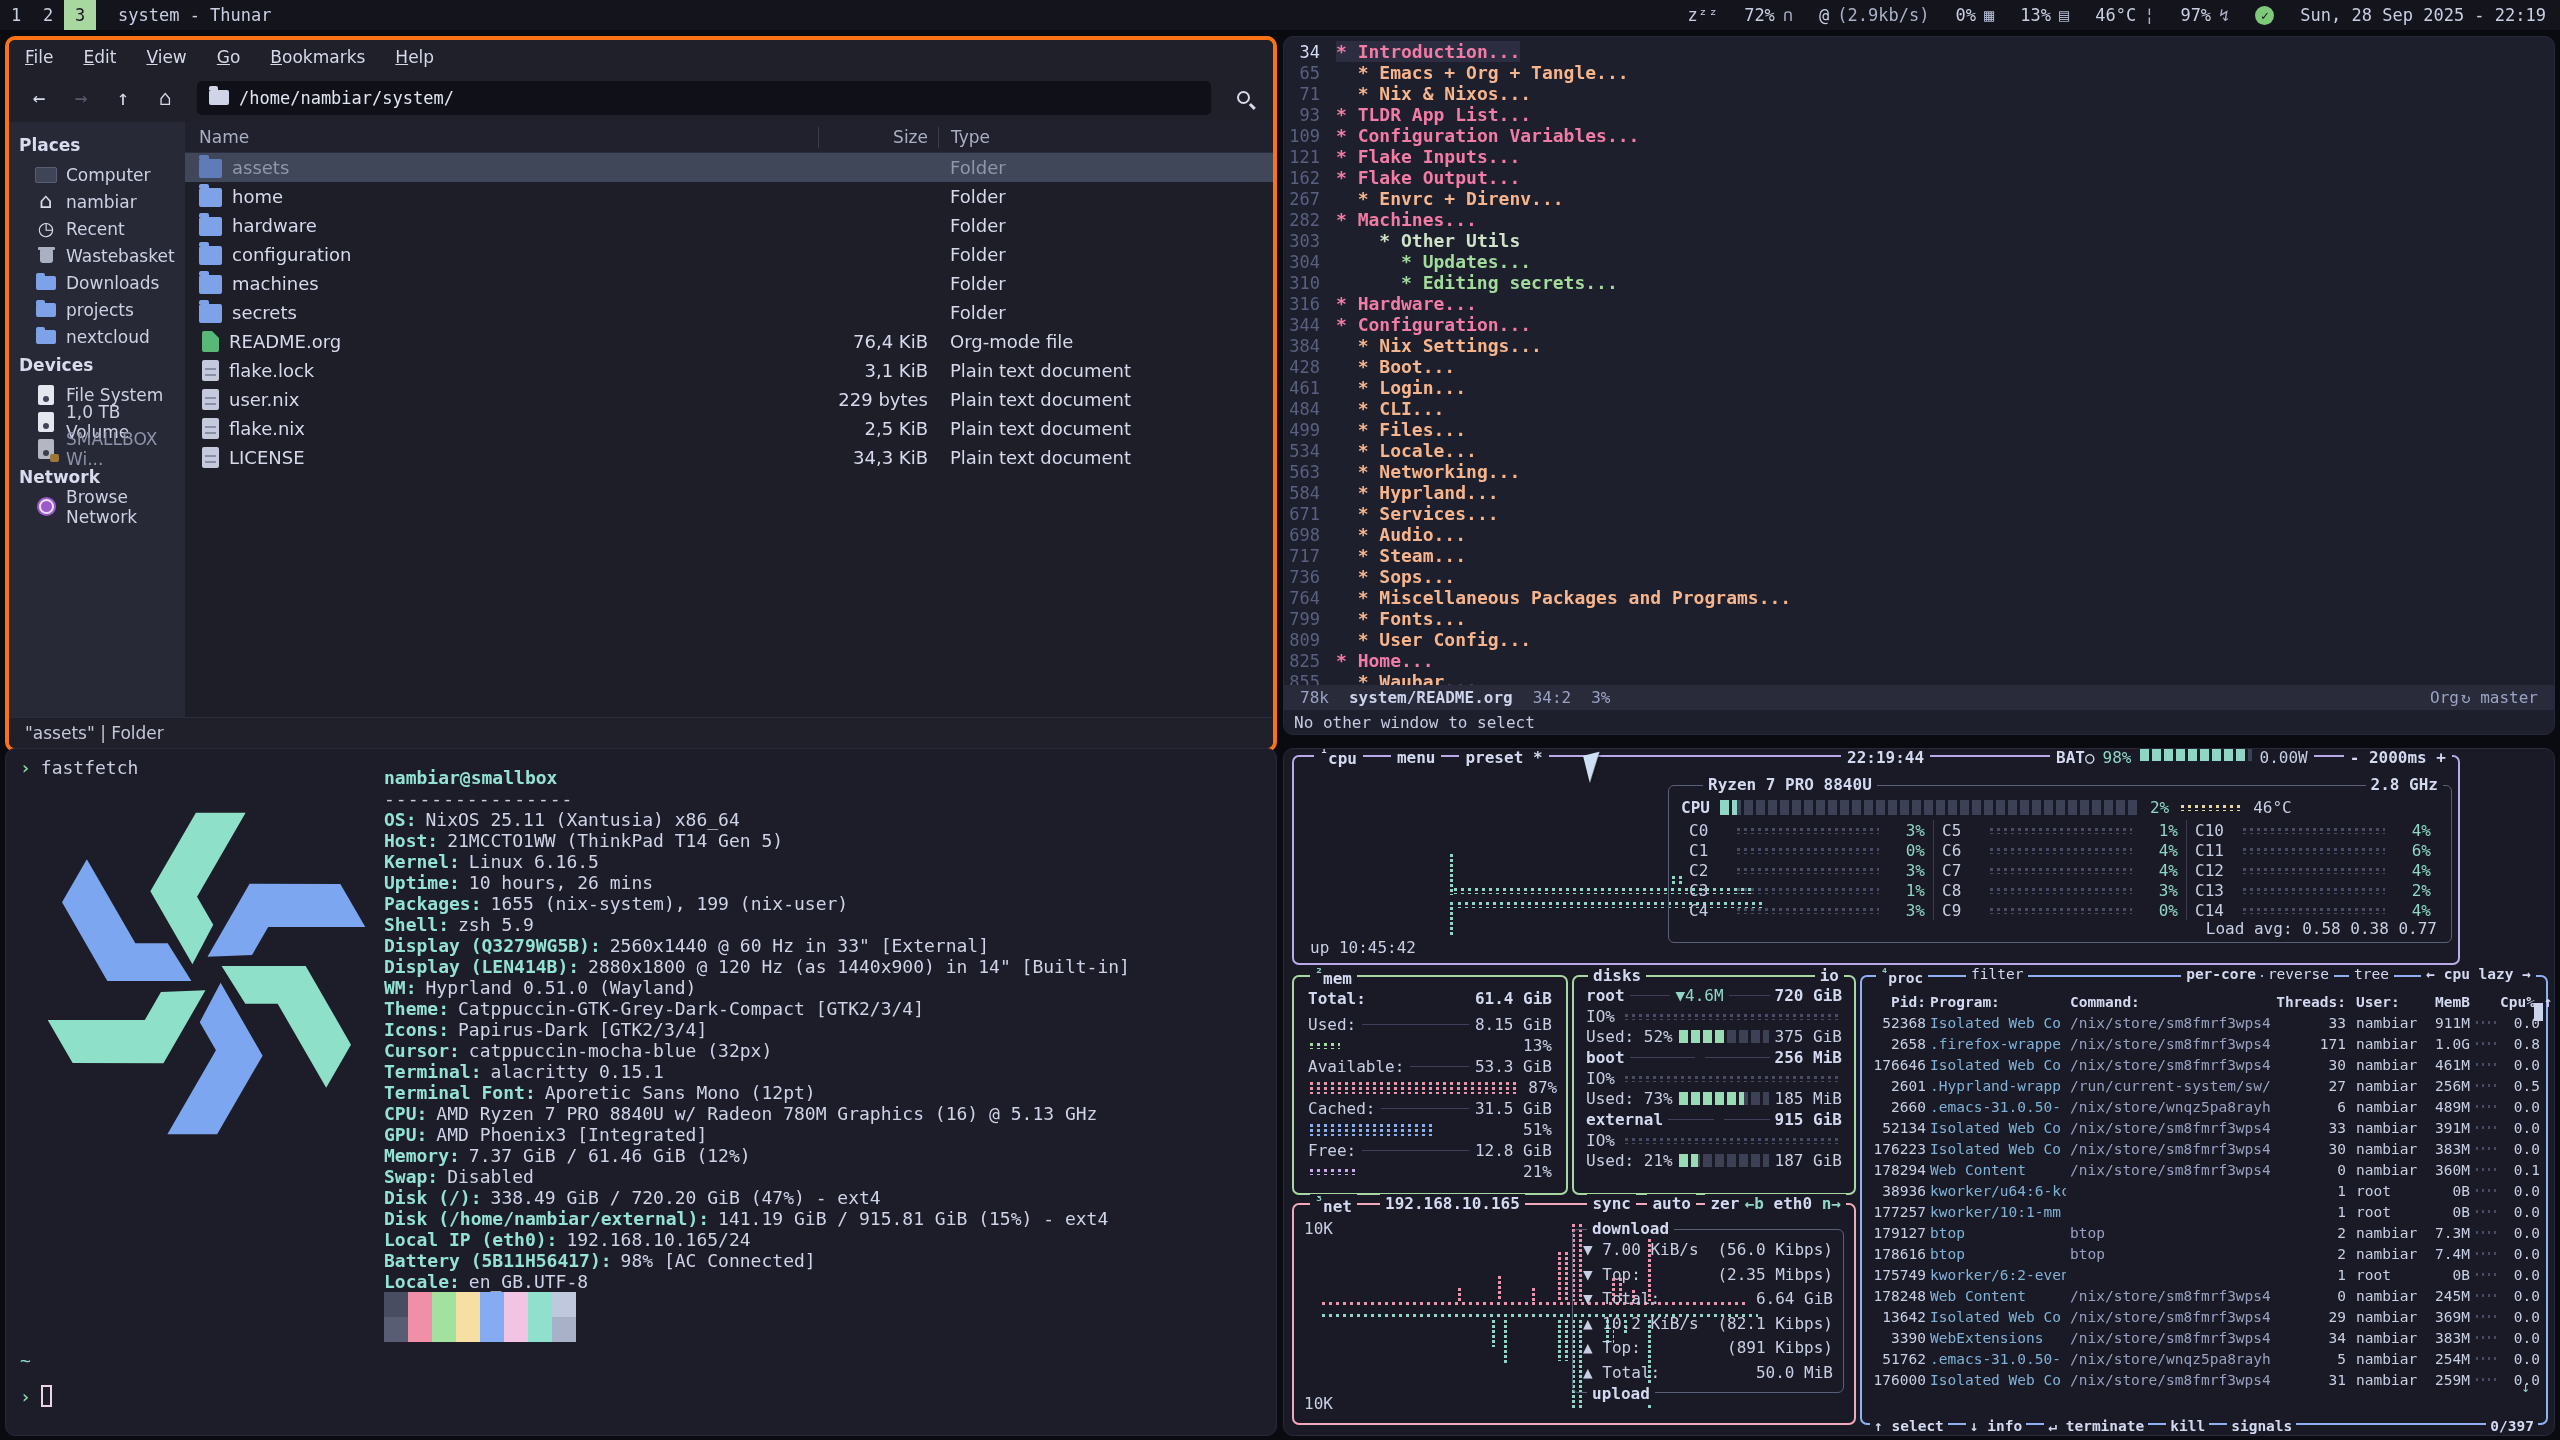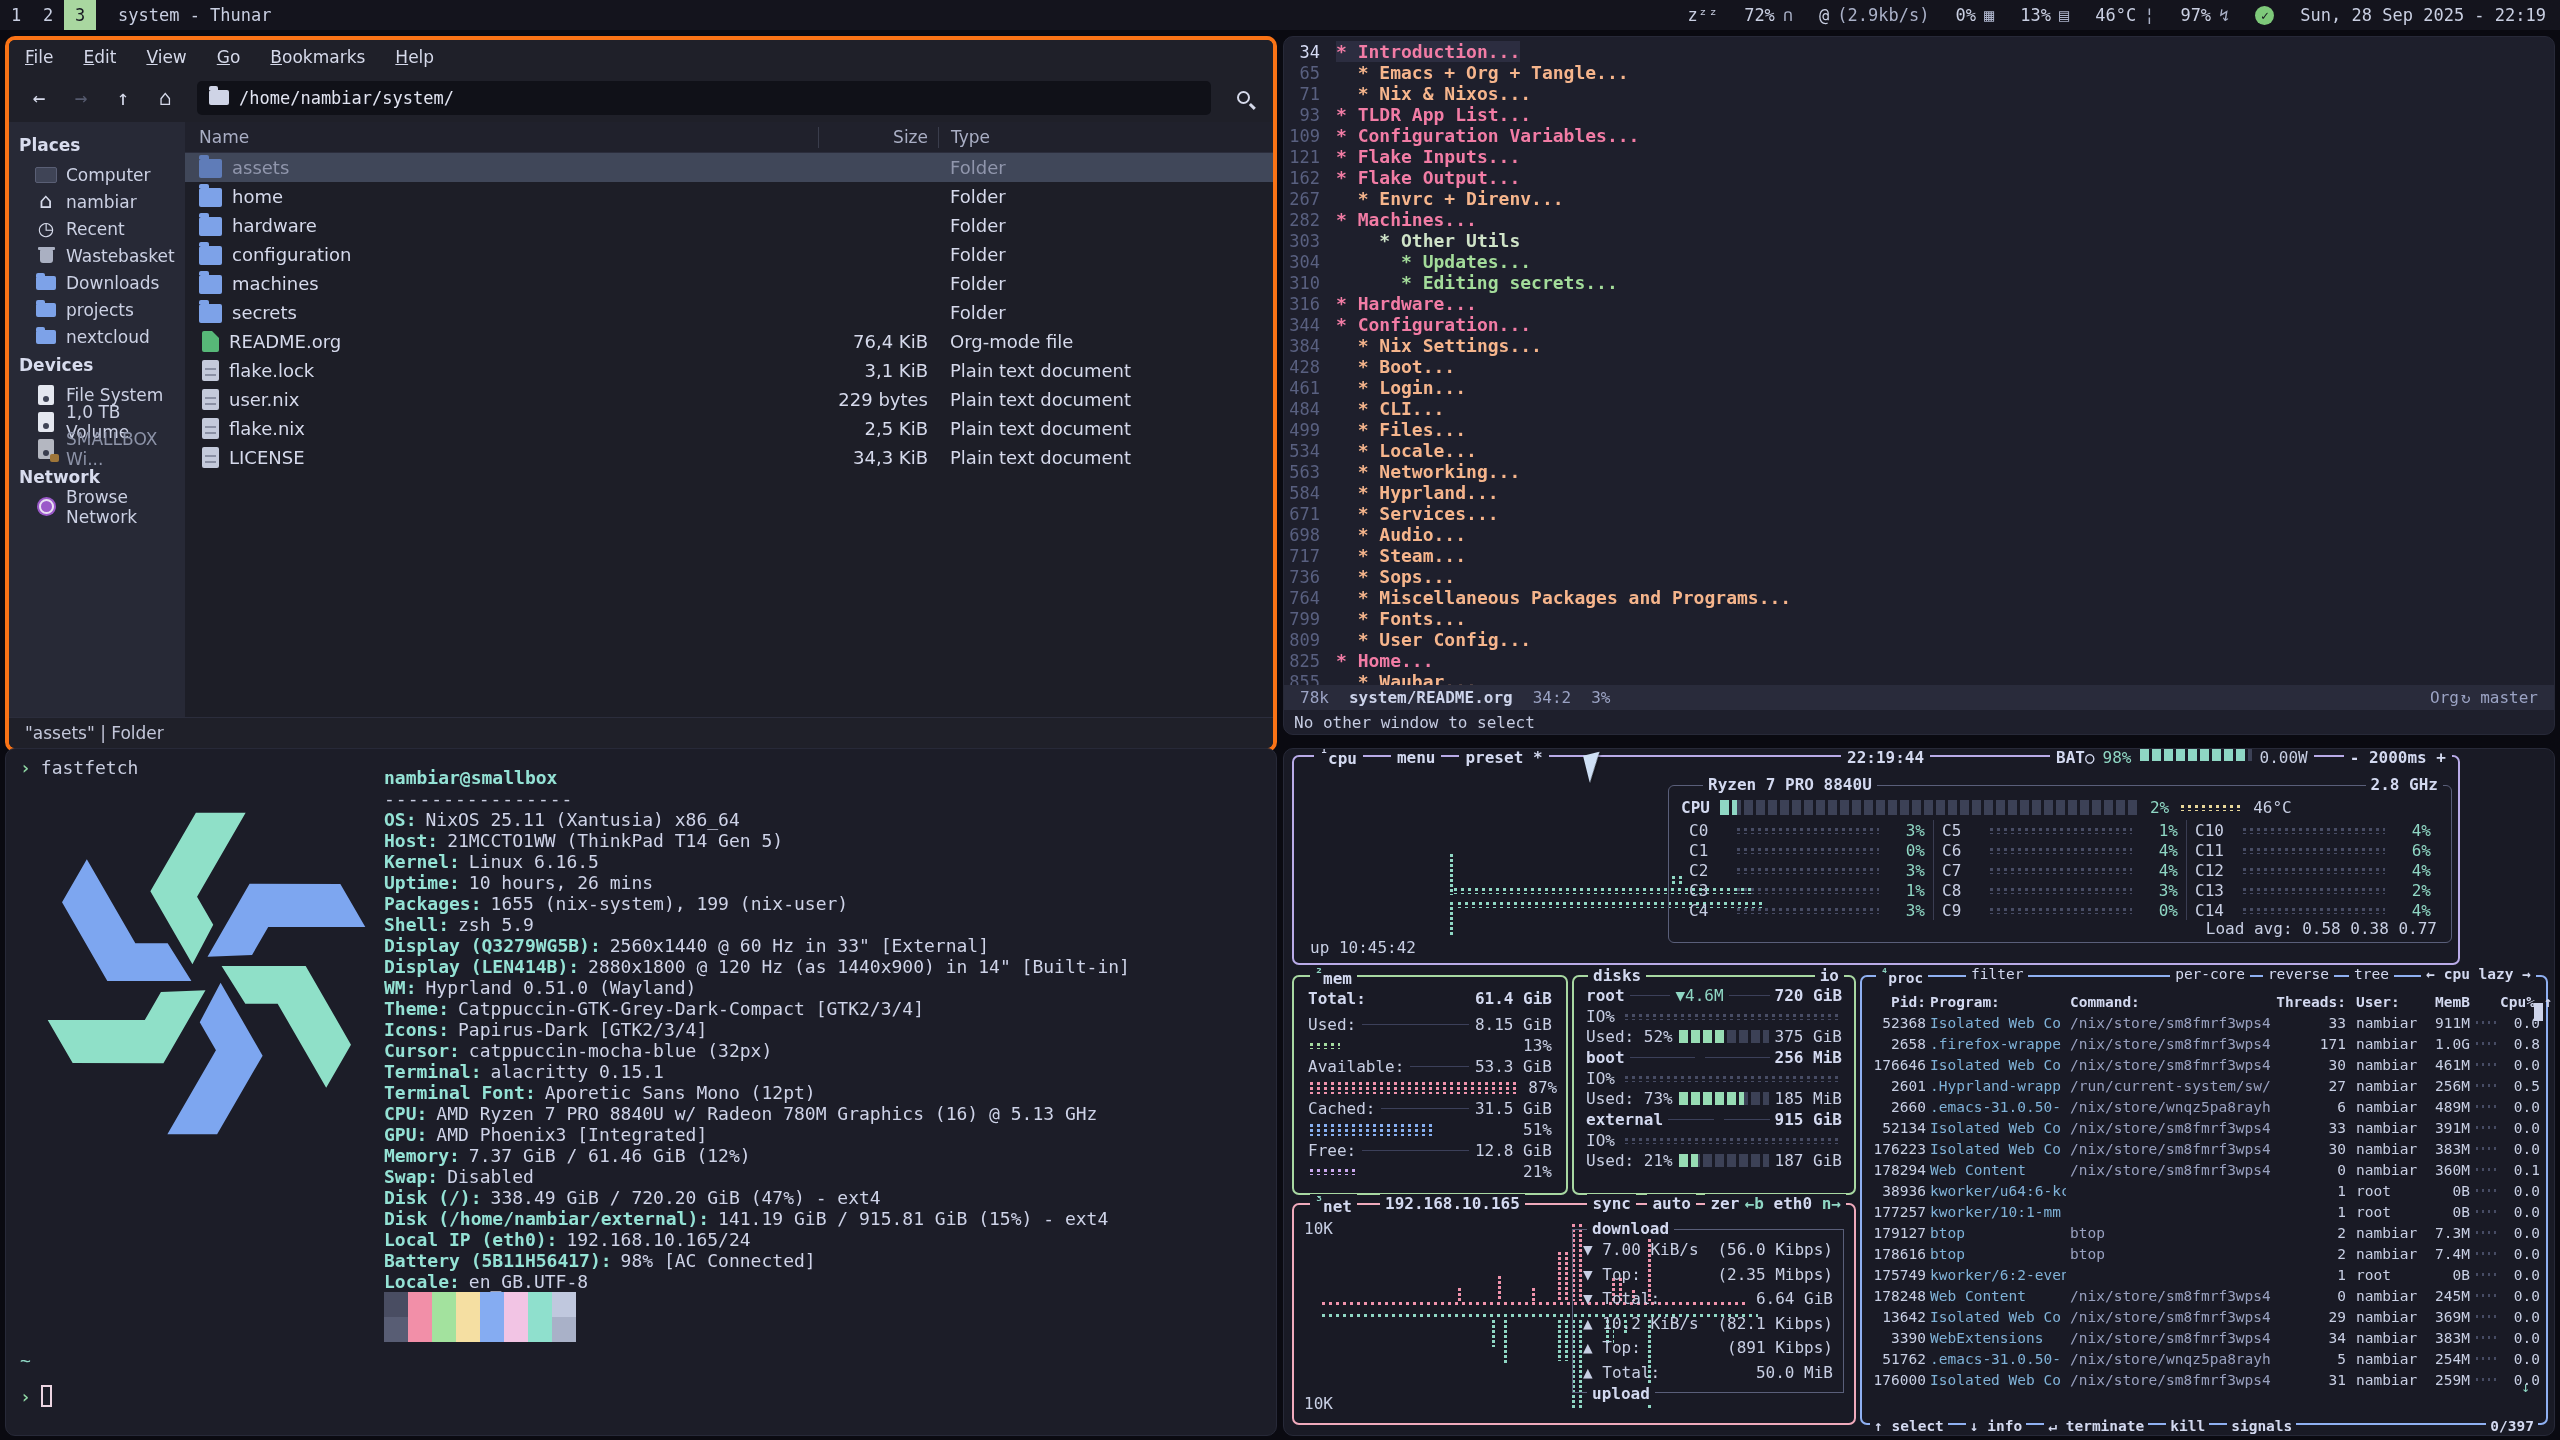--- a/index.html
+++ b/index.html
@@ -178,21 +178,21 @@
   .diorow{display:flex;align-items:center;gap:8px;height:20px}
   .diorow .dots{flex:1}
   .durow{display:flex;align-items:center;gap:6px;height:21px}
   .durow .blk{flex:1;height:13px}
   .durow .fill{background:repeating-linear-gradient(90deg,#97dcb4 0 9px,var(--btop-bg) 9px 12px)}
 
   
   #net-box{left:8px;top:454px;width:564px;height:222px;border-color:#f0aabc}
   .netgraph{position:absolute;inset:10px}
   .nbar{position:absolute;width:7px}
-  #net-stats{position:absolute;right:10px;top:24px;width:272px;height:164px;border:1.5px solid #5a5f7a;border-radius:0;
+  #net-stats{position:absolute;right:10px;top:24px;width:272px;height:164px;border:1.5px solid #5a5f7a;border-radius:6px;
     padding:10px 10px;display:flex;flex-direction:column;justify-content:space-between}
   .nsrow{display:flex;justify-content:space-between;white-space:nowrap}
   .scale{position:absolute;left:10px;color:#c8cfe4}
 
   
   #proc-box{left:576px;top:226px;width:688px;height:450px;border-color:#8fb0f2;padding:14px 6px 6px 8px;font-size:14.5px}
   .phead,.prow{display:flex;align-items:center;gap:4px;height:21px;white-space:nowrap}
   .phead{font-weight:bold;color:#d3d9f0}
   .c-pid{width:56px;text-align:right;flex:none}
   .c-prog{width:136px;flex:none;overflow:hidden}
@@ -1165,21 +1165,21 @@
               <span>▲ Total:</span>
               <span>50.0 MiB</span>
             </div>
           </div>
       </div>
     </div>
 
     <div class="bbox" id="proc-box">
       <span class="blabel" style="left:14px"><sup>⁴</sup><span>proc</span></span>
       <span class="blabel" style="left:104px;font-weight:normal">filter</span>
-      <span class="blabel" style="left:auto;right:296px;font-weight:normal">per-core</span>
+      <span class="blabel" style="left:auto;right:285px;font-weight:bold">per-core</span>
       <span class="blabel" style="left:auto;right:212px;font-weight:normal">reverse</span>
       <span class="blabel" style="left:auto;right:152px;font-weight:normal">tree</span>
       <span class="blabel" style="left:auto;right:10px">← cpu lazy →</span>
       <div class="phead">
         <span class="c-pid">Pid:</span>
         <span class="c-prog">Program:</span>
         <span class="c-cmd">Command:</span>
         <span class="c-thr">Threads:</span>
         <span class="c-user">User:</span>
         <span class="c-mem">MemB</span>

